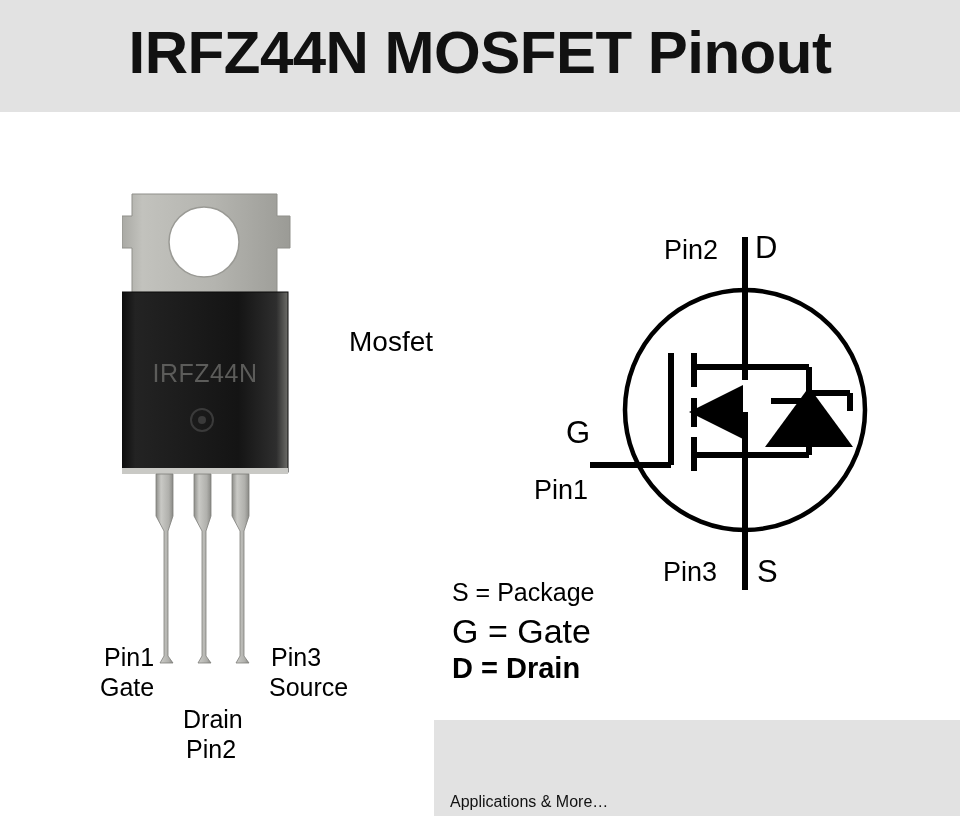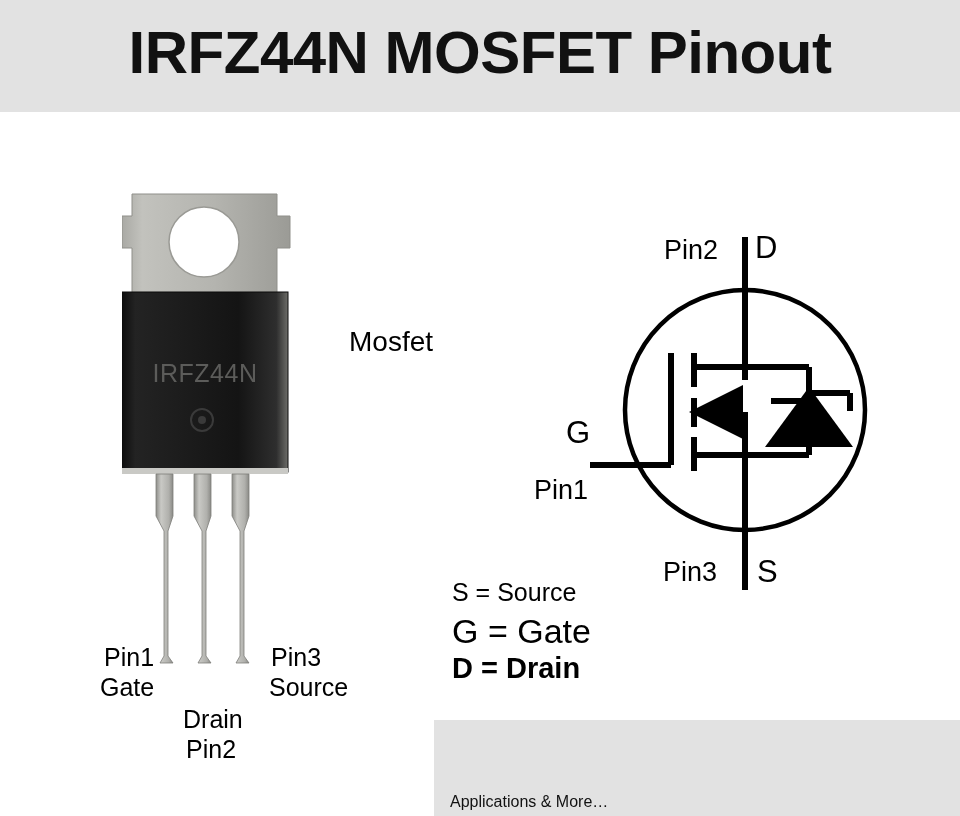--- a/index.html
+++ b/index.html
@@ -238,20 +238,20 @@
     <polygon points="249,172 293,232 205,232" fill="#000000" stroke="none"></polygon>
   </svg>
 
   <div class="lbl" id="sym-pin2">Pin2</div>
   <div class="lbl" id="sym-d">D</div>
   <div class="lbl" id="sym-g">G</div>
   <div class="lbl" id="sym-pin1">Pin1</div>
   <div class="lbl" id="sym-pin3">Pin3</div>
   <div class="lbl" id="sym-s">S</div>
 
-  <div class="lbl" id="legend-source">S = Source</div>
+  <div class="lbl" id="legend-source">S = Package</div>
   <div class="lbl" id="legend-gate">G = Gate</div>
   <div class="lbl" id="legend-drain">D = Drain</div>
 
   <div id="footer-band"></div>
   <div id="tagline-2">Applications &amp; More…</div>
 
 </div>
 
 </body></html>

